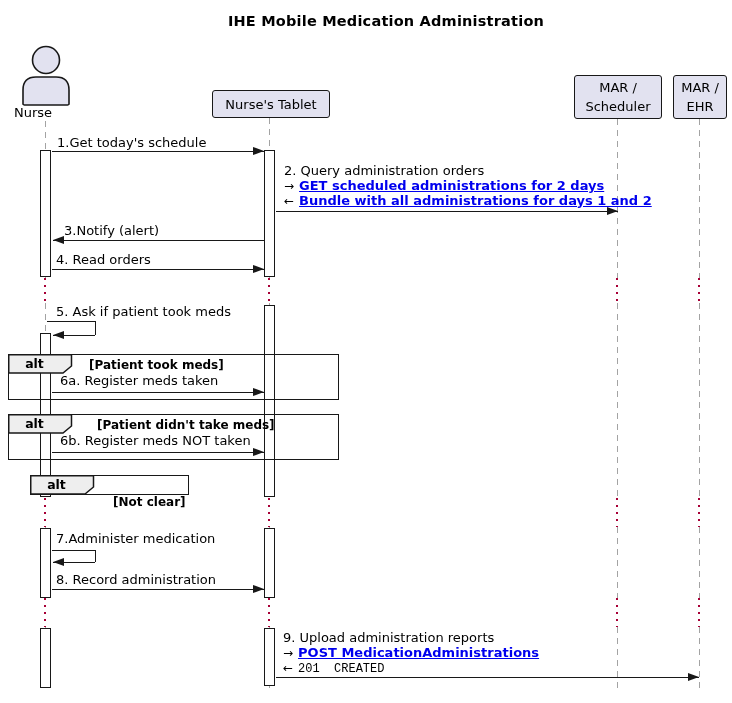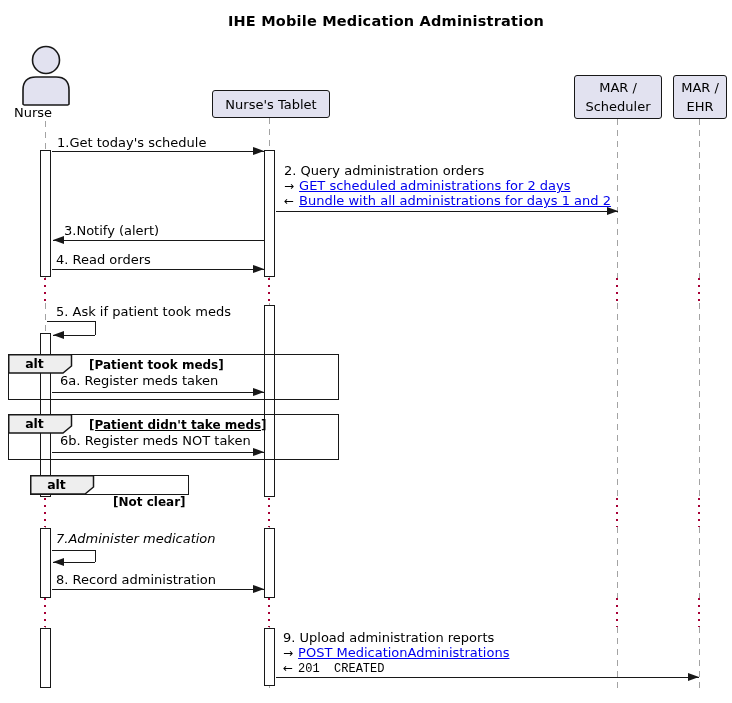--- a/index.html
+++ b/index.html
@@ -42,21 +42,21 @@
   
   .mlabel{position:absolute;font-size:13px;white-space:nowrap;z-index:6;}
   .hline{position:absolute;height:0;border-top:1px solid var(--border);z-index:6;}
   .vline{position:absolute;width:0;border-left:1px solid var(--border);z-index:6;}
   .head-r{position:absolute;width:0;height:0;border-top:4.5px solid transparent;border-bottom:4.5px solid transparent;border-left:11px solid var(--border);z-index:7;}
   .head-l{position:absolute;width:0;height:0;border-top:4.5px solid transparent;border-bottom:4.5px solid transparent;border-right:11px solid var(--border);z-index:7;}
   
   .mblock{position:absolute;z-index:6;font-size:13px;}
   .mrow{height:15px;line-height:15px;white-space:nowrap;}
   .pfx{display:inline-block;margin-right:5px;font-size:12px;}
-  .link{color:var(--link);text-decoration:underline;cursor:pointer;}
+  .link{color:var(--link);text-decoration:underline;cursor:pointer;font-weight:bold;}
   .mono{font-family:"Liberation Mono","DejaVu Sans Mono",monospace;font-size:12px;white-space:pre;}
 </style>
 </head>
 <body>
 
 <div class="canvas">
 
   <div class="title">IHE Mobile Medication Administration</div>
 
   <div>
@@ -133,21 +133,21 @@
     <span class="alt-cond" style="left:80px;">[Patient took meds]</span>
   </div>
 
   <div class="alt-frame" style="left:8px;top:414px;width:331px;height:46px;">
     <div class="alt-header">
       <svg width="65" height="20" viewBox="0 0 65 20">
         <path d="M0.75,0.75 H63.5 V12 L55,19 H0.75 Z" fill="var(--frame-header-fill)" stroke="var(--border)" stroke-width="1.5"></path>
       </svg>
       <span class="alt-keyword">alt</span>
     </div>
-    <span class="alt-cond" style="left:80px;text-decoration:underline;">[Patient didn't take meds]</span>
+    <span class="alt-cond" style="left:88px;">[Patient didn't take meds]</span>
   </div>
 
   <div class="alt-frame" style="left:30px;top:475px;width:159px;height:20px;">
     <div class="alt-header">
       <svg width="65" height="20" viewBox="0 0 65 20">
         <path d="M0.75,0.75 H63.5 V12 L55,19 H0.75 Z" fill="var(--frame-header-fill)" stroke="var(--border)" stroke-width="1.5"></path>
       </svg>
       <span class="alt-keyword">alt</span>
     </div>
     <span class="alt-cond" style="left:82px;top:19px;">[Not clear]</span>
@@ -199,21 +199,21 @@
     <div class="head-r" style="left:253px;top:388px;"></div>
   </div>
 
   <div>
     <span class="mlabel" style="left:60px;top:433px;">6b. Register meds NOT taken</span>
     <div class="hline" style="left:52px;top:452px;width:212px;"></div>
     <div class="head-r" style="left:253px;top:448px;"></div>
   </div>
 
   <div>
-    <span class="mlabel" style="left:56px;top:531px;font-style:italic;">7.Administer medication</span>
+    <span class="mlabel" style="left:56px;top:531px;">7.Administer medication</span>
     <div class="hline" style="left:52px;top:550px;width:43px;"></div>
     <div class="vline" style="left:95px;top:550px;height:12px;"></div>
     <div class="hline" style="left:53px;top:562px;width:42px;"></div>
     <div class="head-l" style="left:53px;top:558px;"></div>
   </div>
 
   <div>
     <span class="mlabel" style="left:56px;top:572px;">8. Record administration</span>
     <div class="hline" style="left:52px;top:589px;width:212px;"></div>
     <div class="head-r" style="left:253px;top:585px;"></div>

